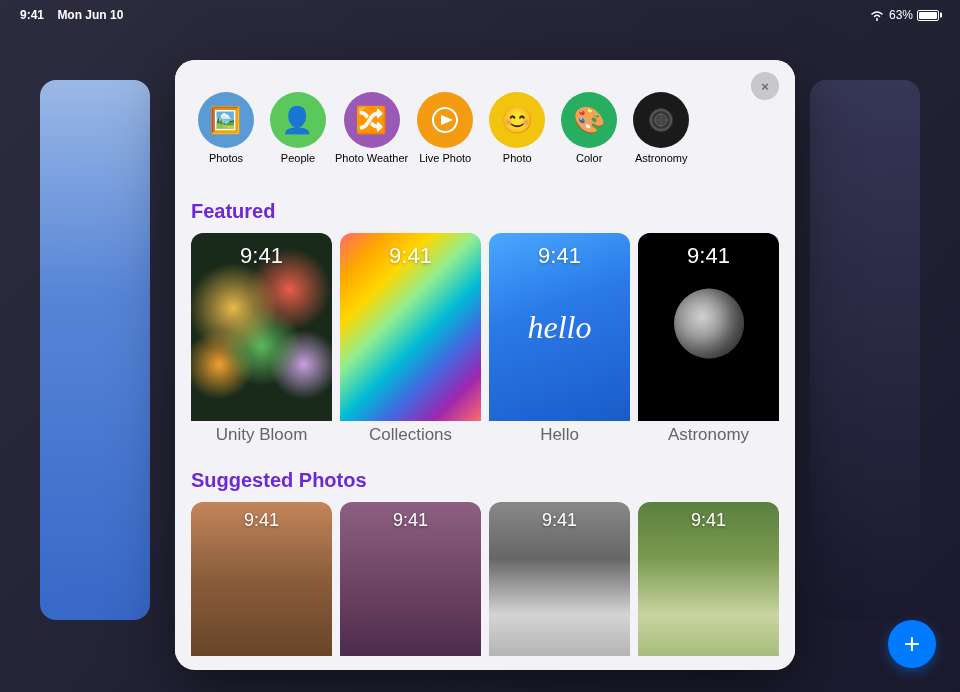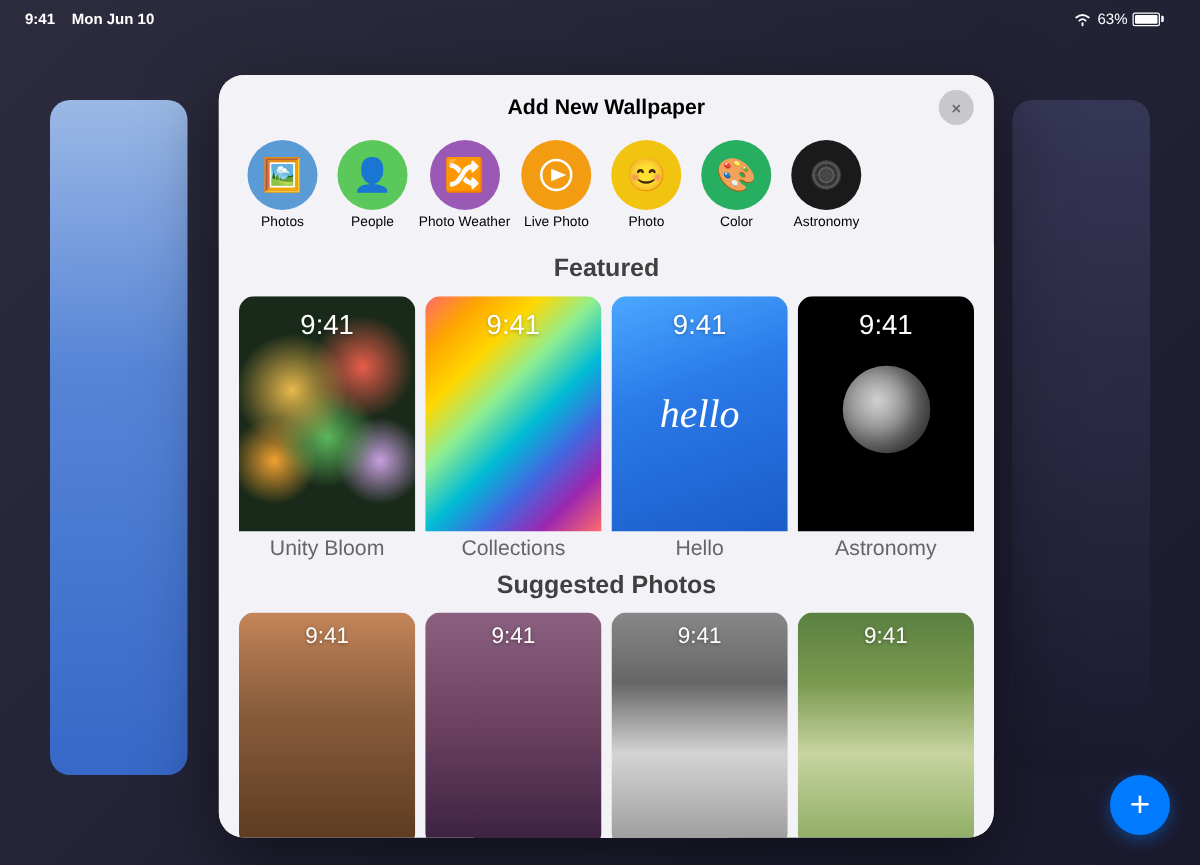--- a/index.html
+++ b/index.html
@@ -46,21 +46,21 @@
       width: 100%;
       height: 100%;
       background: linear-gradient(180deg, #3a3a5c 0%, #1a1a2e 100%);
       border-radius: 16px;
     }
 
     
     .status-bar {
       position: absolute;
       top: 8px;
-      left: 0; right: 12px;
+      left: 0; right: 1px;
       display: flex;
       justify-content: space-between;
       align-items: center;
       padding: 0 20px;
       font-size: 12px;
       color: #fff;
       z-index: 100;
     }
     .status-left { font-weight: 600; font-size: 12px; }
     .status-right { display: flex; align-items: center; gap: 4px; font-size: 12px; }
@@ -161,23 +161,22 @@
       height: calc(100% - 130px);
       overflow-y: auto;
       padding: 0 16px 16px;
       background: #f2f2f7;
     }
     .modal-content::-webkit-scrollbar { display: none; }
 
     .section-title {
       font-size: 20px;
       font-weight: 700;
-      color: #404040;
-      margin: 8px 0 10px;
-      text-align: center;
+      color: #6d28d9;
+      margin: 24px 0 10px;
     }
 
     
     .featured-grid {
       display: flex;
       gap: 8px;
       margin-bottom: 6px;
     }
     .featured-item {
       flex: 1;
@@ -343,21 +342,20 @@
     <span style="font-size:12px;">63%</span>
     <span class="battery-icon">
       <span class="battery-fill"></span>
     </span>
   </div>
 </div>
 
 <div class="modal">
 
   <div class="modal-header">
-    <span class="modal-title">Add New Wallpaper</span>
     <div class="close-btn">×</div>
   </div>
 
   <div class="types-row">
   <div class="type-item">
         <div class="type-icon-circle" style="background: rgb(91, 155, 213);">
           <span style="font-size:26px;">🖼️</span>
         </div>
         <span class="type-label">Photos</span>
       </div>

